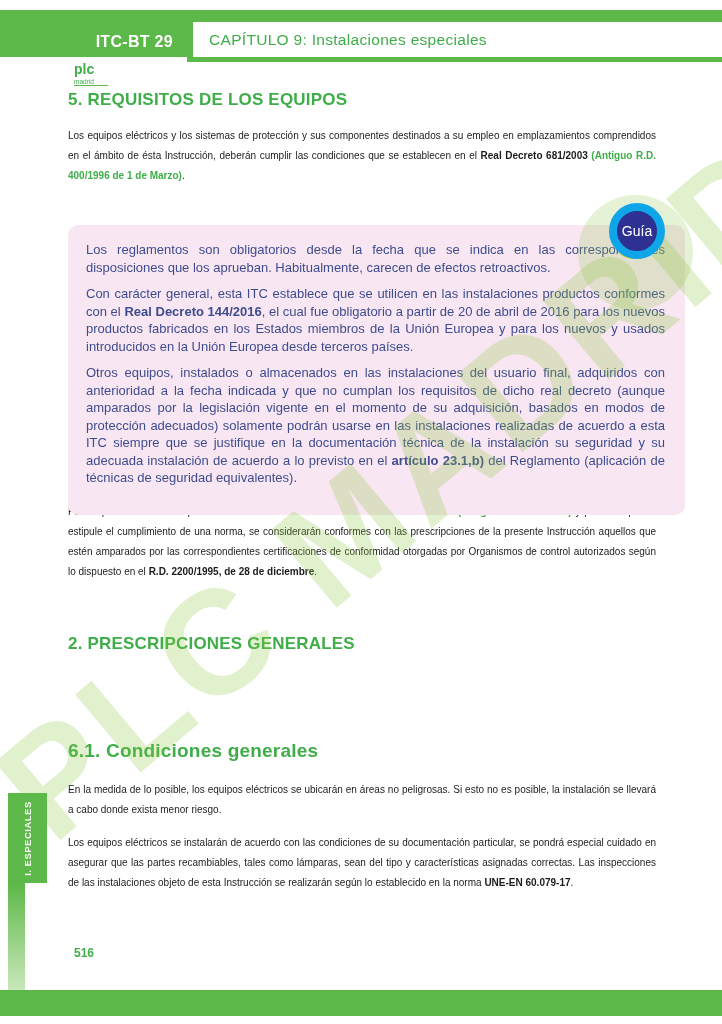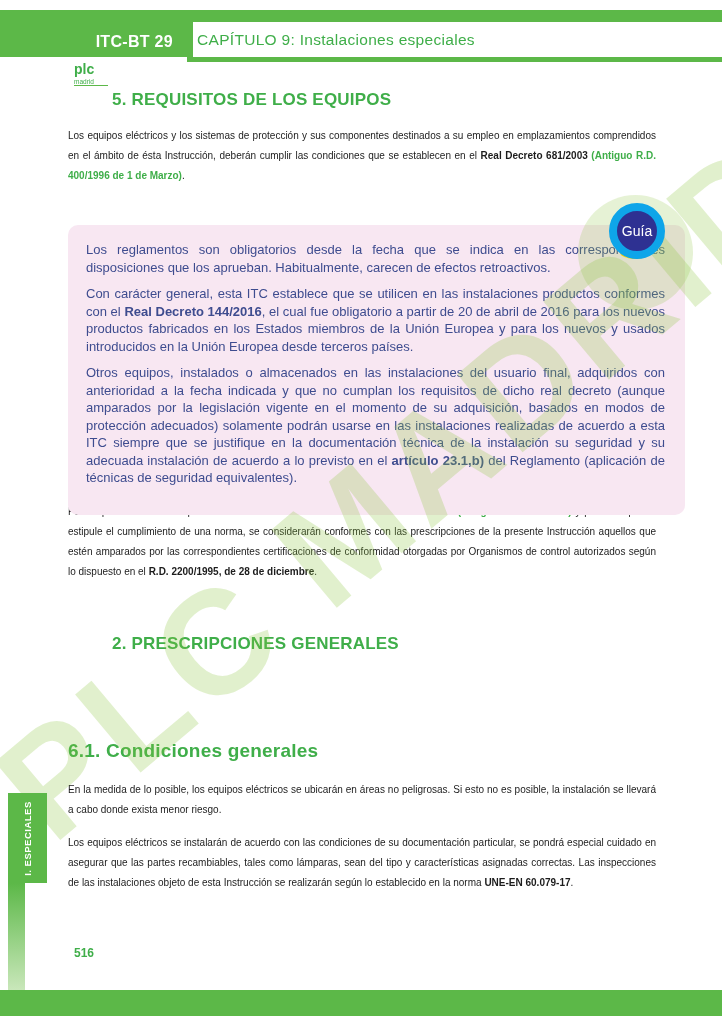--- a/index.html
+++ b/index.html
@@ -12,31 +12,31 @@
   
   .hdr-left-block {
     position:absolute; left:0; top:10px; width:187px; height:47px;
     background:#5cb848; display:flex; align-items:flex-end; justify-content:flex-end;
     padding:0 14px 6px 0;
   }
   .hdr-code { color:#fff; font-size:16px; font-weight:bold; letter-spacing:.3px; }
   .hdr-right-green { position:absolute; left:187px; top:10px; right:0; height:52px; background:#5cb848; }
   .hdr-white-inset {
     position:absolute; left:6px; top:12px; right:0; height:35px; background:#fff;
-    display:flex; align-items:center; padding-left:4px;
+    display:flex; align-items:center; padding-left:16px;
   }
   .hdr-chapter { color:#3fae49; font-size:15.5px; letter-spacing:.3px; }
   
   .logo { position:absolute; left:74px; top:60px; width:70px; height:26px; }
   .logo-mark { color:#3fae49; font-weight:bold; font-size:14px; line-height:14px; display:inline-block; }
   .logo-sub { color:#3fae49; font-size:6.5px; display:block; border-bottom:1px solid #5cb848; width:34px; }
   
   .h-main {
     position:absolute; left:68px; color:#3fae49; font-weight:bold;
-    font-size:17px; letter-spacing:.2px;margin-left:44px;
+    font-size:17px; letter-spacing:.2px;
   }
   .h-sub {
     position:absolute; left:68px; color:#3fae49; font-weight:bold;
     font-size:19px; letter-spacing:.2px;
   }
   .para {
     position:absolute; left:68px; width:588px; font-size:10px; line-height:20px;
     text-align:justify; color:#1c1c1c;
   }
   .b { font-weight:bold; }

